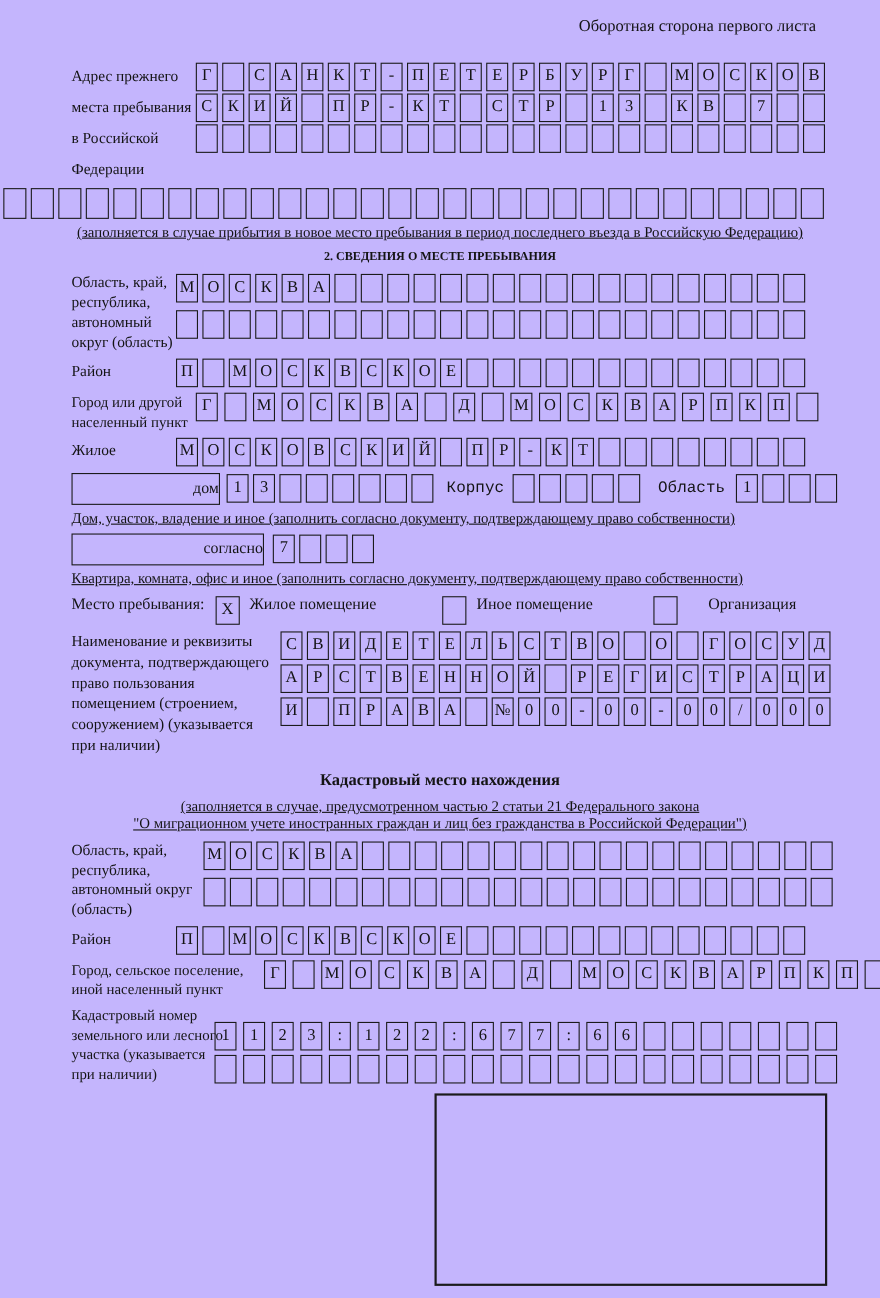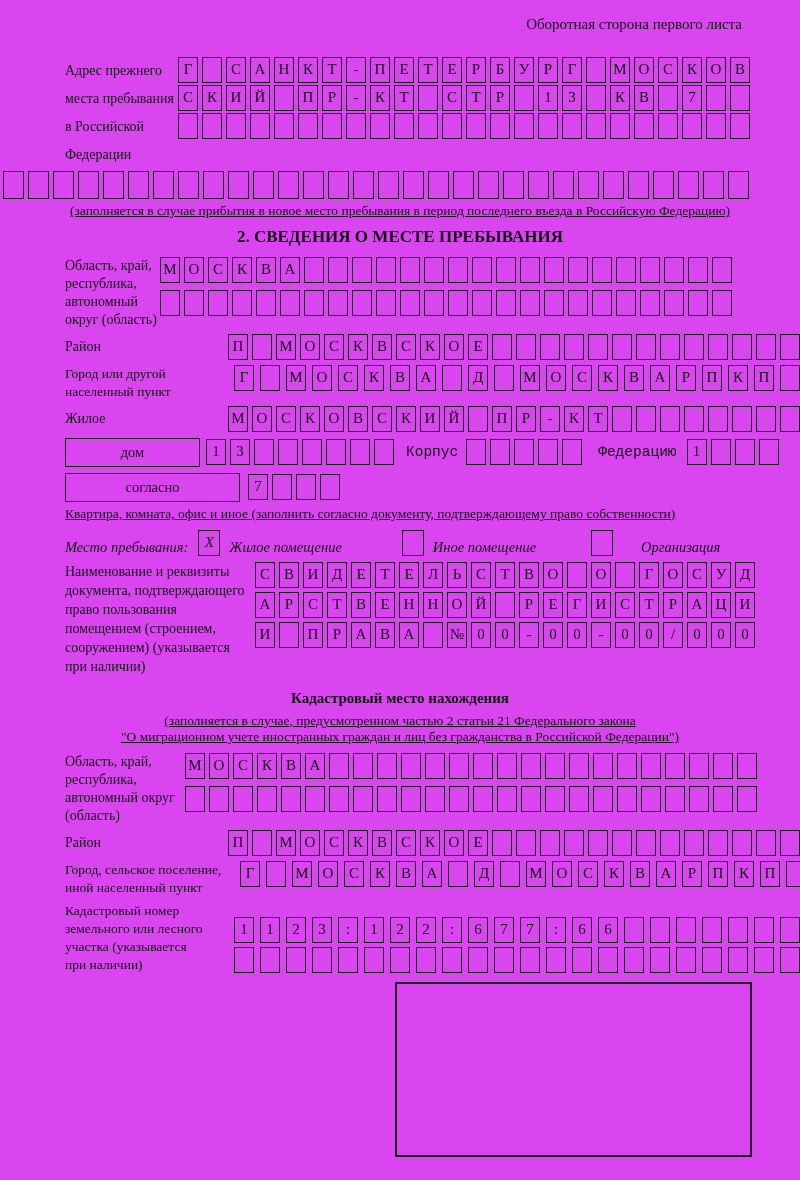--- a/index.html
+++ b/index.html
@@ -1,48 +1,48 @@
 <!DOCTYPE html>
 <html><head>
 <meta charset="utf-8">
 <style>
   html,body { margin:0; padding:0; background:#ffffff; }
   .page {
     position:relative; width:800px; height:1180px; box-sizing:border-box;
-    background:#d946ef; color:#141414;
+    background:#c4b5fd; color:#141414;
     font-family:"Liberation Serif","DejaVu Serif",serif;
     padding:16px 0 0 65px; overflow:hidden;
   }
   .hdr { text-align:right; padding-right:58px; font-size:15px; margin-bottom:24px; }
   .block { display:flex; align-items:flex-start; }
   .label { font-size:14px; line-height:18px; white-space:pre; flex:0 0 auto; }
   .label.tall { line-height:28px; }
   .rows  { display:flex; flex-direction:column; gap:2px; }
   .rows.gap6 { gap:7px; }
   .boxrow { display:flex; gap:4px; }
   .boxrow.pitch26 { gap:6px; }
   .cell {
     box-sizing:border-box; flex:0 0 auto; width:20px; height:26px;
     border:1.6px solid #1b1b1b; font-size:15px; line-height:23px;
     text-align:center; overflow:hidden;
   }
   .fullrow { margin:2px 0 0 -62px; }
   .fullrow .cell { width:21px; height:28px; }
   .note { font-size:13.5px; line-height:16px; margin-top:4px; white-space:pre;text-decoration:underline; }
   .note.center { text-align:center; margin-left:-65px; }
-  .title { font-weight:bold; font-size:17px; text-align:center; margin:8px 0 10px -65px; }
+  .title { font-weight:bold; font-size:11px; text-align:center; margin:8px 0 10px -65px; }
   .subtitle { font-weight:bold; font-size:15px; text-align:center; margin:14px 0 6px -65px; }
-  .mrow { margin-top:5px;justify-content:space-between; }
+  .mrow { margin-top:5px; }
   .hrow { display:flex; align-items:flex-start; margin-top:6px; }
   .labelbox {
     box-sizing:border-box; border:1.6px solid #1b1b1b; height:29px;
-    font-size:14.5px; line-height:26px; text-align:center; flex:0 0 auto;
+    font-size:14.5px; line-height:26px; text-align:right; flex:0 0 auto;
   }
   .inline-label { font-size:14.5px; line-height:28px; flex:0 0 auto;font-family:Liberation Mono, monospace; }
-  .stay-row { display:flex; align-items:flex-end; margin-top:8px; font-size:14.5px;font-style:italic; }
+  .stay-row { display:flex; align-items:flex-start; margin-top:8px; font-size:14.5px; }
   .checkbox {
     box-sizing:border-box; width:22px; height:26px; border:1.6px solid #1b1b1b;
     text-align:center; font-size:15px; line-height:23px; flex:0 0 auto;
   }
   .stamp-box { box-sizing:border-box; width:357px; height:175px; border:2px solid #1b1b1b; margin:8px 0 0 330px; }
 </style>
 </head>
 <body>
 
 <div class="page">
@@ -334,28 +334,29 @@
         <span class="cell"></span>
       </div>
     <div class="inline-label" style="margin-left:12px">Корпус</div>
     <div class="boxrow" style="margin-left:8px;padding-top:1px">
         <span class="cell"></span>
         <span class="cell"></span>
         <span class="cell"></span>
         <span class="cell"></span>
         <span class="cell"></span>
       </div>
-    <div class="inline-label" style="margin-left:16px">Федерацию</div>
+    <div class="inline-label" style="margin-left:16px">Область</div>
     <div class="boxrow" style="margin-left:10px;padding-top:1px">
         <span class="cell">1</span>
         <span class="cell"></span>
         <span class="cell"></span>
         <span class="cell"></span>
       </div>
   </div>
+  <div class="note">Дом, участок, владение и иное (заполнить согласно документу, подтверждающему право собственности)</div>
 
   <div class="hrow">
     <div class="labelbox" style="width:175px">согласно</div>
     <div class="boxrow" style="margin-left:8px;padding-top:1px">
         <span class="cell">7</span>
         <span class="cell"></span>
         <span class="cell"></span>
         <span class="cell"></span>
       </div>
   </div>

